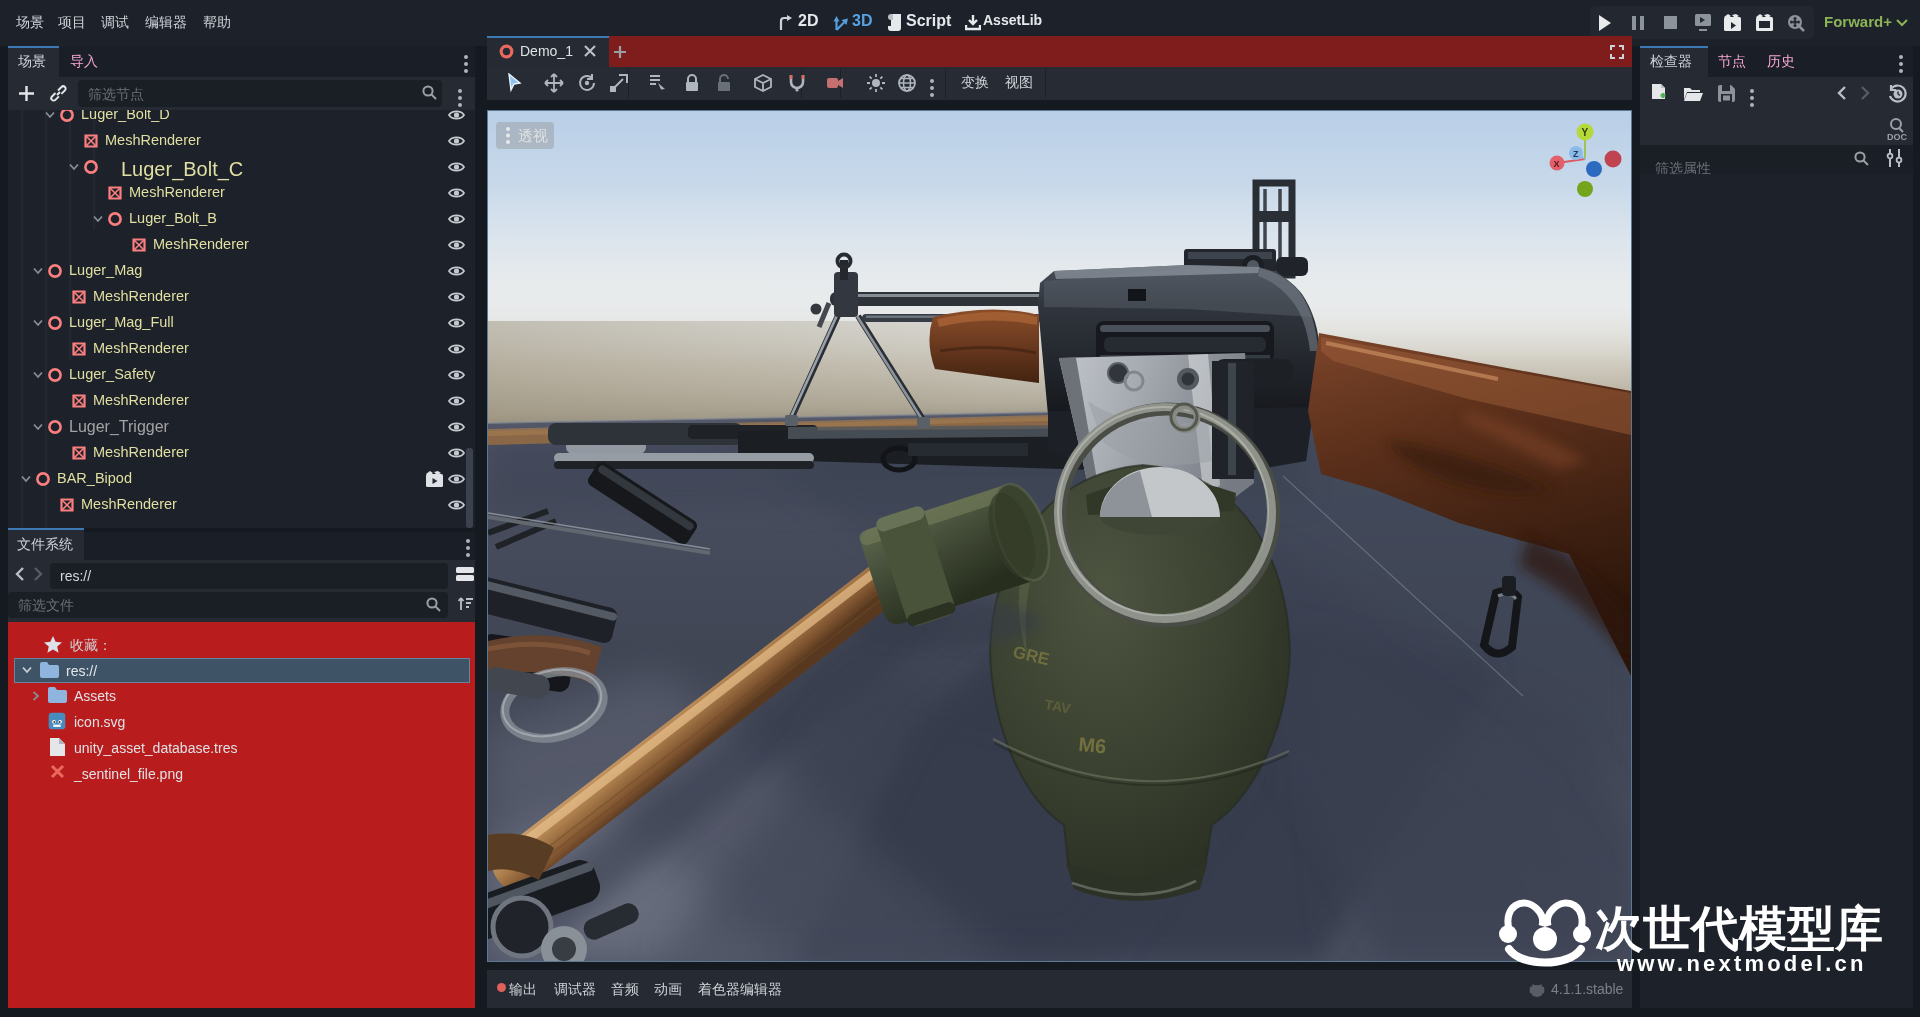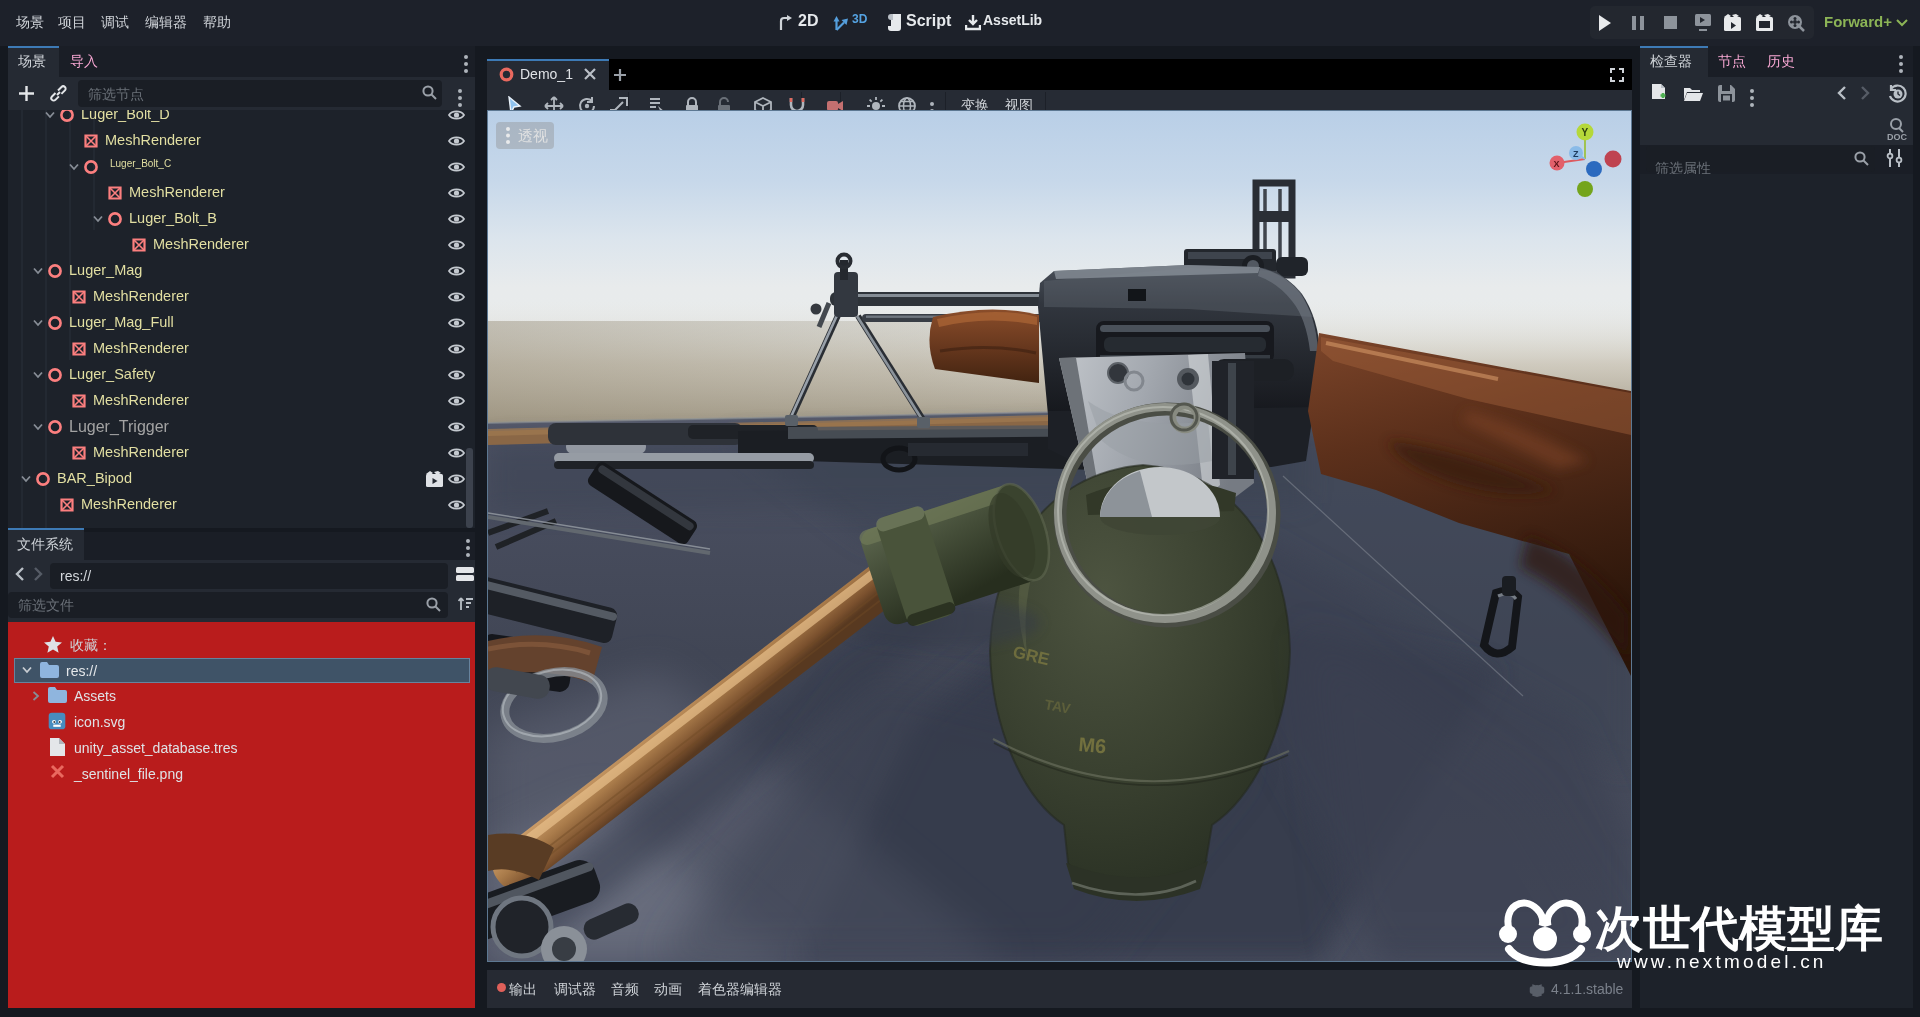--- a/index.html
+++ b/index.html
@@ -28,21 +28,21 @@
         <path d="M9 0 l5 3 -5 3 z" fill="#cfd3d8"></path>
       </svg>
   <span class="abs" style="left:798px;top:12px;color:#e6e9ec;font-size:16px;font-weight:bold">2D</span>
 
   <svg class="abs" style="left:833px;top:15px" width="17" height="17" viewBox="0 0 17 17">
         <path d="M3.5 15 V6" fill="none" stroke="#559fdd" stroke-width="2.2"></path>
         <path d="M0.5 6.5 L3.5 1 6.5 6.5 z" fill="#559fdd"></path>
         <path d="M3.5 15 L11 7.5" stroke="#559fdd" stroke-width="2.2"></path>
         <path d="M8.5 5 l6.5-1.5 -1.5 6.5 z" fill="#559fdd"></path>
       </svg>
-  <span class="abs" style="left:852px;top:12px;color:#55a3e2;font-size:12px;font-weight:bold">3D</span>
+  <span class="abs" style="left:852px;top:12px;color:#55a3e2;font-size:16px;font-weight:bold">3D</span>
 
   <svg class="abs" style="left:888px;top:14px" width="15" height="18" viewBox="0 0 15 18">
         <path d="M3 0 h10 v14 a3 3 0 0 1 -3 3 h-7 a3 3 0 0 1 -3 -3 v-2 h3 z" fill="#e6e9ec"></path>
         <path d="M3 0 a 3 3 0 0 0 0 6 h2 v-6 z" fill="#b9bfc6"></path>
       </svg>
   <span class="abs" style="left:906px;top:12px;color:#e6e9ec;font-size:16px;font-weight:bold">Script</span>
 
   <svg class="abs" style="left:965px;top:15px" width="16" height="16" viewBox="0 0 16 16">
         <path d="M8 0 v8 M4 5 l4 4 4-4" fill="none" stroke="#e6e9ec" stroke-width="2.4"></path>
         <path d="M1 10 v4 h14 v-4" fill="none" stroke="#e6e9ec" stroke-width="2.4"></path>
@@ -145,21 +145,21 @@
         <svg class="abs" style="left:440px;top:23px" width="17" height="16" viewBox="0 0 17 16">
           <path d="M1 8 C4 3.2 13 3.2 16 8 C13 12.8 4 12.8 1 8 Z" fill="none" stroke="#c3c8ce" stroke-width="1.8"></path>
           <circle cx="8.5" cy="8" r="2.6" fill="#c3c8ce"></circle>
         </svg>
         <svg class="abs" style="left:61px;top:53px" width="10" height="8" viewBox="0 0 10 8">
           <path d="M1 1.5 L5 6 9 1.5" fill="none" stroke="#878d96" stroke-width="1.8"></path>
         </svg>
         <svg class="abs" style="left:75px;top:49px" width="16" height="16" viewBox="0 0 16 16">
           <circle cx="8" cy="8" r="5.6" fill="none" stroke="#fc7f7f" stroke-width="2.6"></circle>
         </svg>
-        <span class="abs" style="left:102px;top:48px;font-size:10px;color:#e2dfa2">Luger_Bolt_C</span>
+        <span class="abs" style="left:113px;top:48px;font-size:20px;color:#e2dfa2">Luger_Bolt_C</span>
         <svg class="abs" style="left:440px;top:49px" width="17" height="16" viewBox="0 0 17 16">
           <path d="M1 8 C4 3.2 13 3.2 16 8 C13 12.8 4 12.8 1 8 Z" fill="none" stroke="#c3c8ce" stroke-width="1.8"></path>
           <circle cx="8.5" cy="8" r="2.6" fill="#c3c8ce"></circle>
         </svg>
         <svg class="abs" style="left:99px;top:75px" width="16" height="16" viewBox="0 0 16 16">
           <path d="M2.5 2.5 h11 v11 h-11 z" fill="none" stroke="#fc7f7f" stroke-width="2.2"></path>
           <path d="M2.5 2.5 L13.5 13.5 M13.5 2.5 L2.5 13.5" stroke="#fc7f7f" stroke-width="1.6"></path>
         </svg>
         <span class="abs" style="left:121px;top:74px;font-size:14.5px;color:#e2dfa2">MeshRenderer</span>
         <svg class="abs" style="left:440px;top:75px" width="17" height="16" viewBox="0 0 17 16">
@@ -365,21 +365,21 @@
         </svg>
         <span class="abs txt" style="left:66px;top:118px;color:#dfe2e6">unity_asset_database.tres</span>
         <svg class="abs" style="left:42px;top:142px" width="15" height="15" viewBox="0 0 15 15">
           <path d="M2 2 L13 13 M13 2 L2 13" stroke="#e9695f" stroke-width="3"></path>
         </svg>
         <span class="abs txt" style="left:66px;top:144px;color:#dfe2e6">_sentinel_file.png</span>
       </div>
 </div>
 
 
-<div class="abs" style="left:487px;top:59px;width:1145px;height:64px;background:#000000">
+<div class="abs" style="left:487px;top:36px;width:1145px;height:64px;background:#7f1d1d">
   <div class="abs tab-active" style="left:0;top:0;width:122px;height:31px"></div>
   <svg class="abs" style="left:12px;top:8px" width="15" height="15" viewBox="0 0 15 15">
         <circle cx="7.5" cy="7.5" r="5.3" fill="none" stroke="#e9695f" stroke-width="3.2"></circle>
       </svg>
   <span class="abs txt" style="left:33px;top:7px;color:#dfe2e6">Demo_1</span>
   <svg class="abs" style="left:97px;top:9px" width="12" height="12" viewBox="0 0 12 12">
         <path d="M1 1 L11 11 M11 1 L1 11" stroke="#b9bfc6" stroke-width="2.2"></path>
       </svg>
   <svg class="abs" style="left:126px;top:9px" width="14" height="14" viewBox="0 0 14 14">
         <path d="M7 1 v12 M1 7 h12" stroke="#9aa0a8" stroke-width="2.2"></path>
@@ -827,15 +827,15 @@
     <g fill="none" stroke="#fff" stroke-width="7">
           <path d="M14 36 C 8 14, 28 2, 42 16 C 47 21, 49 26, 47 33"></path>
           <path d="M86 36 C 92 14, 72 2, 58 16 C 53 21, 51 26, 53 33"></path>
         </g>
     <circle cx="13" cy="41" r="9" fill="#fff"></circle>
         <circle cx="87" cy="41" r="9" fill="#fff"></circle>
     <circle cx="50" cy="46" r="12" fill="#fff"></circle>
     <path d="M14 56 C 26 74, 74 74, 86 56" fill="none" stroke="#fff" stroke-width="8" stroke-linecap="round"></path>
   </svg>
   <div class="abs" style="left:100px;top:4px;color:#fff;font-size:48px;font-weight:bold;white-space:nowrap">次世代模型库</div>
-  <div class="abs" style="left:122px;top:58px;color:#fff;font-size:19px;font-weight:normal;letter-spacing:3.2px;white-space:nowrap">www.nextmodel.cn</div>
+  <div class="abs" style="left:122px;top:58px;color:#fff;font-size:22px;font-weight:bold;letter-spacing:3.2px;white-space:nowrap">www.nextmodel.cn</div>
 </div>
 
 </div>
 </body></html>

